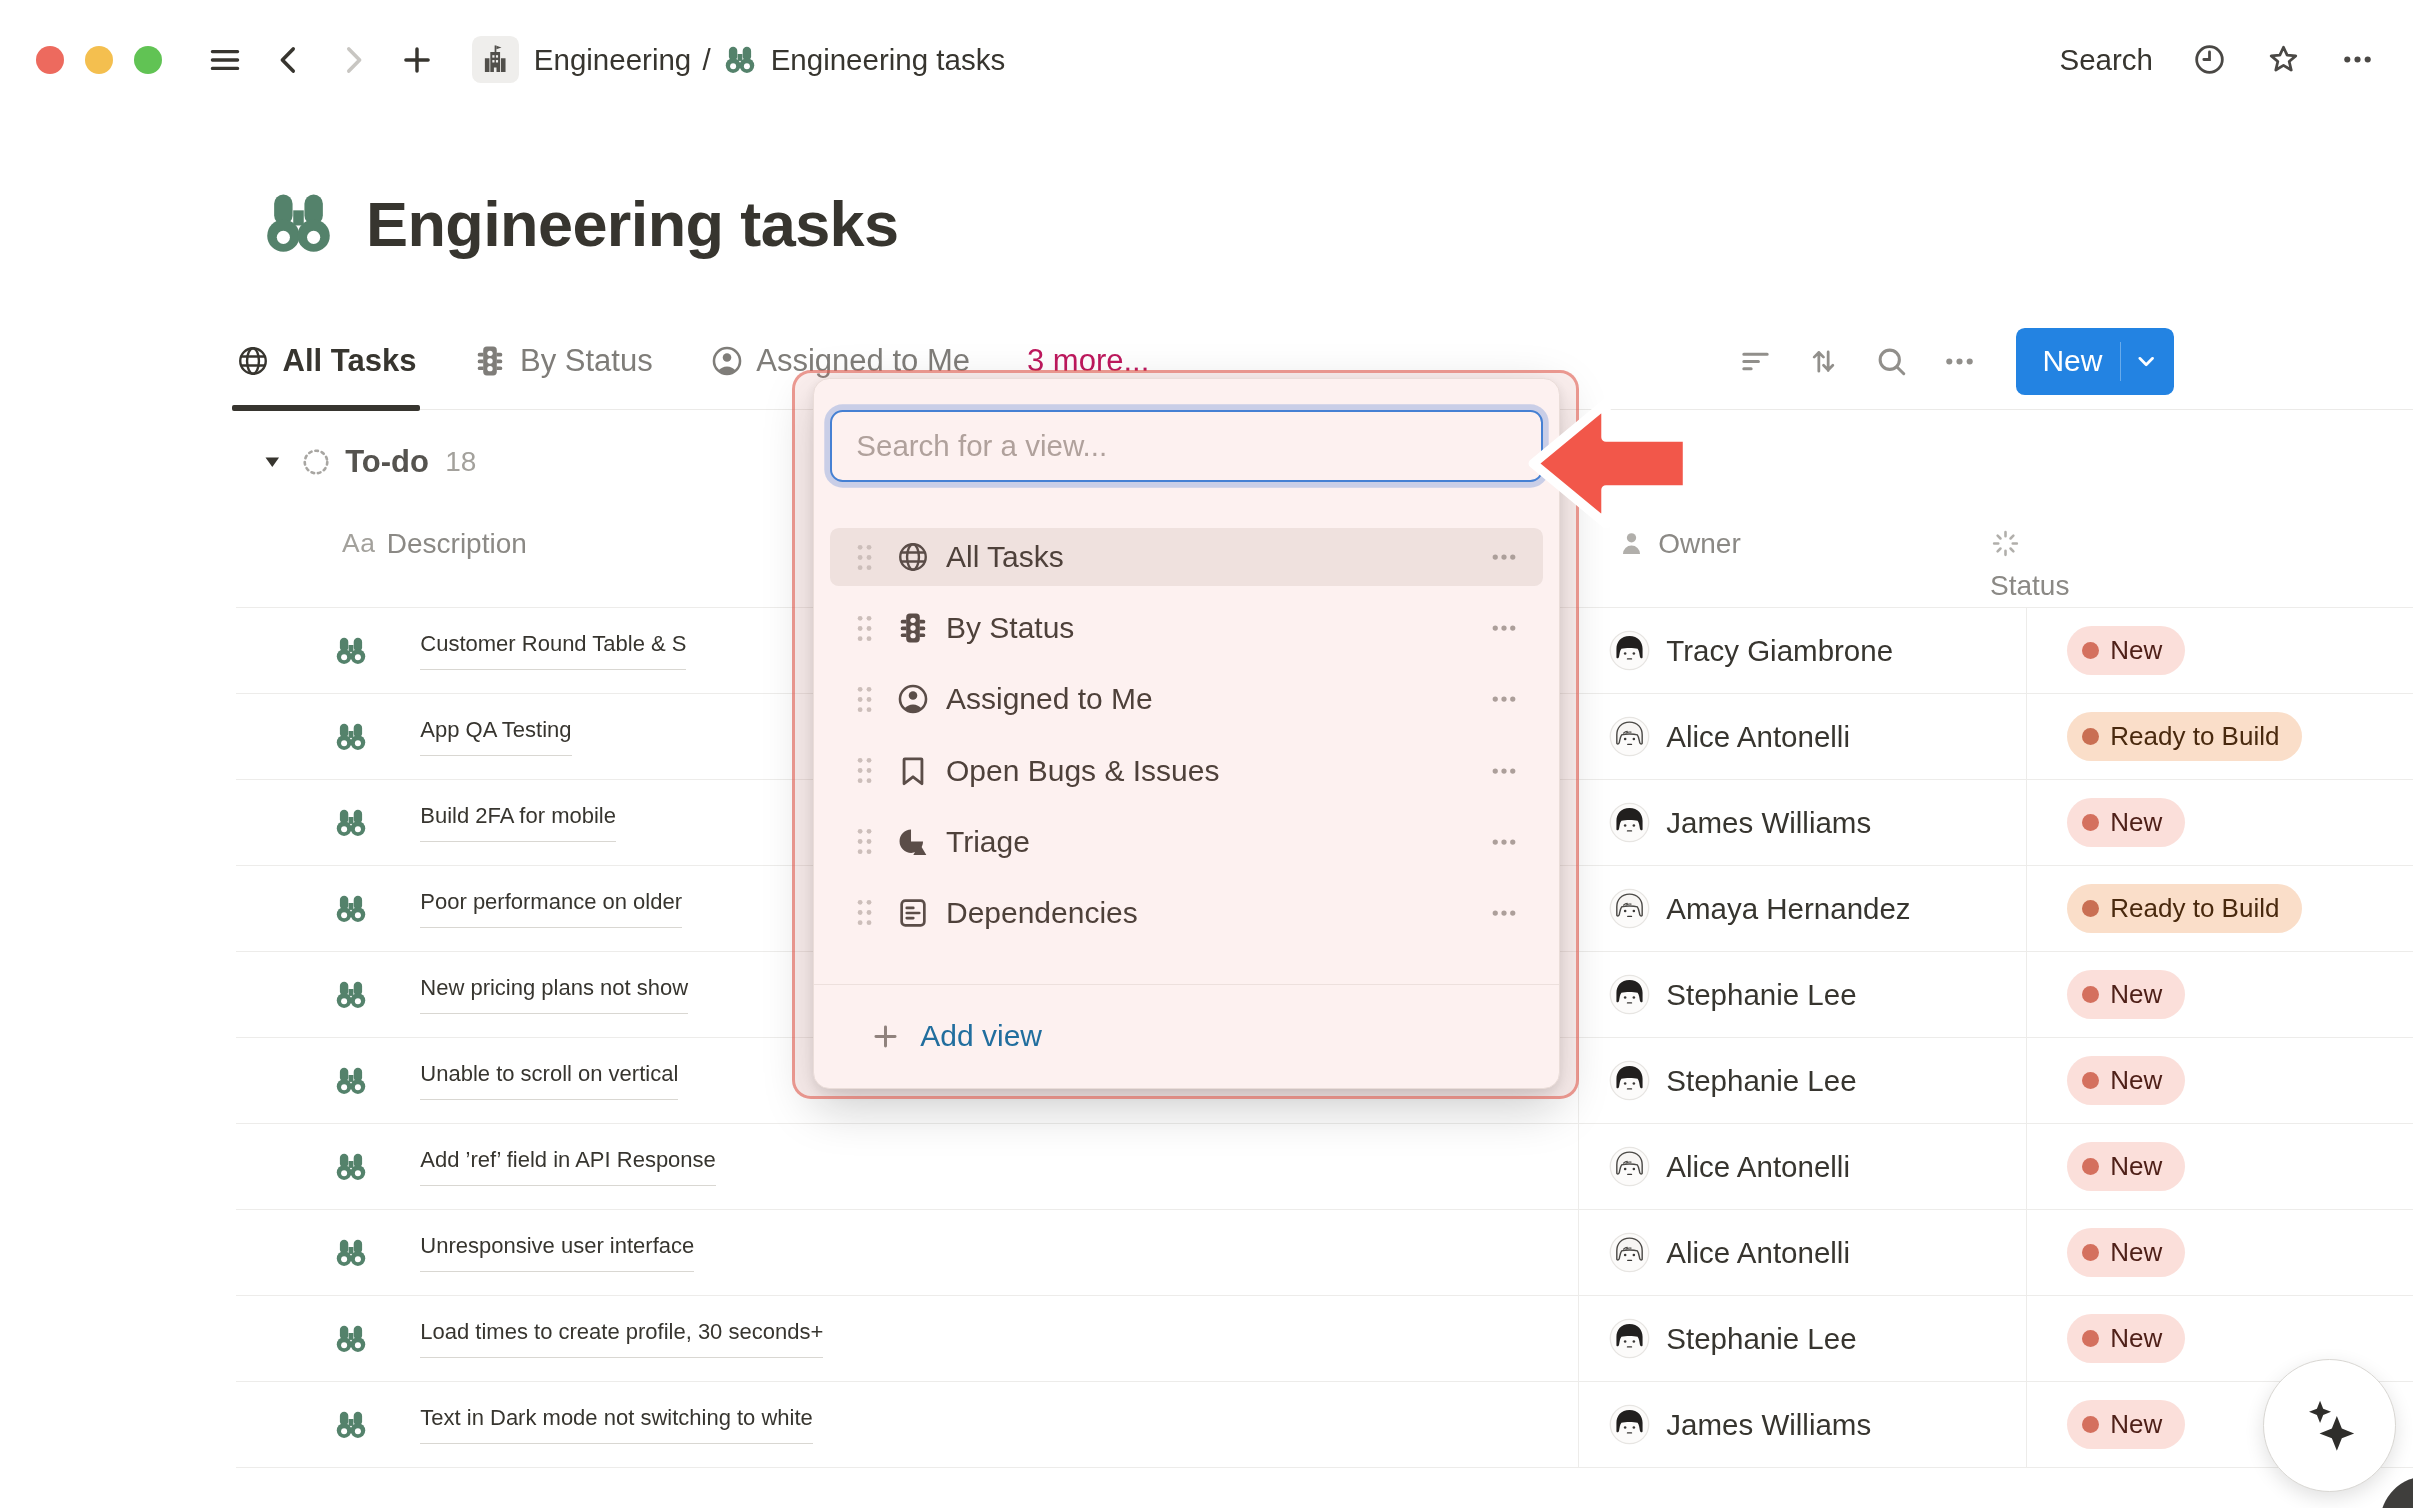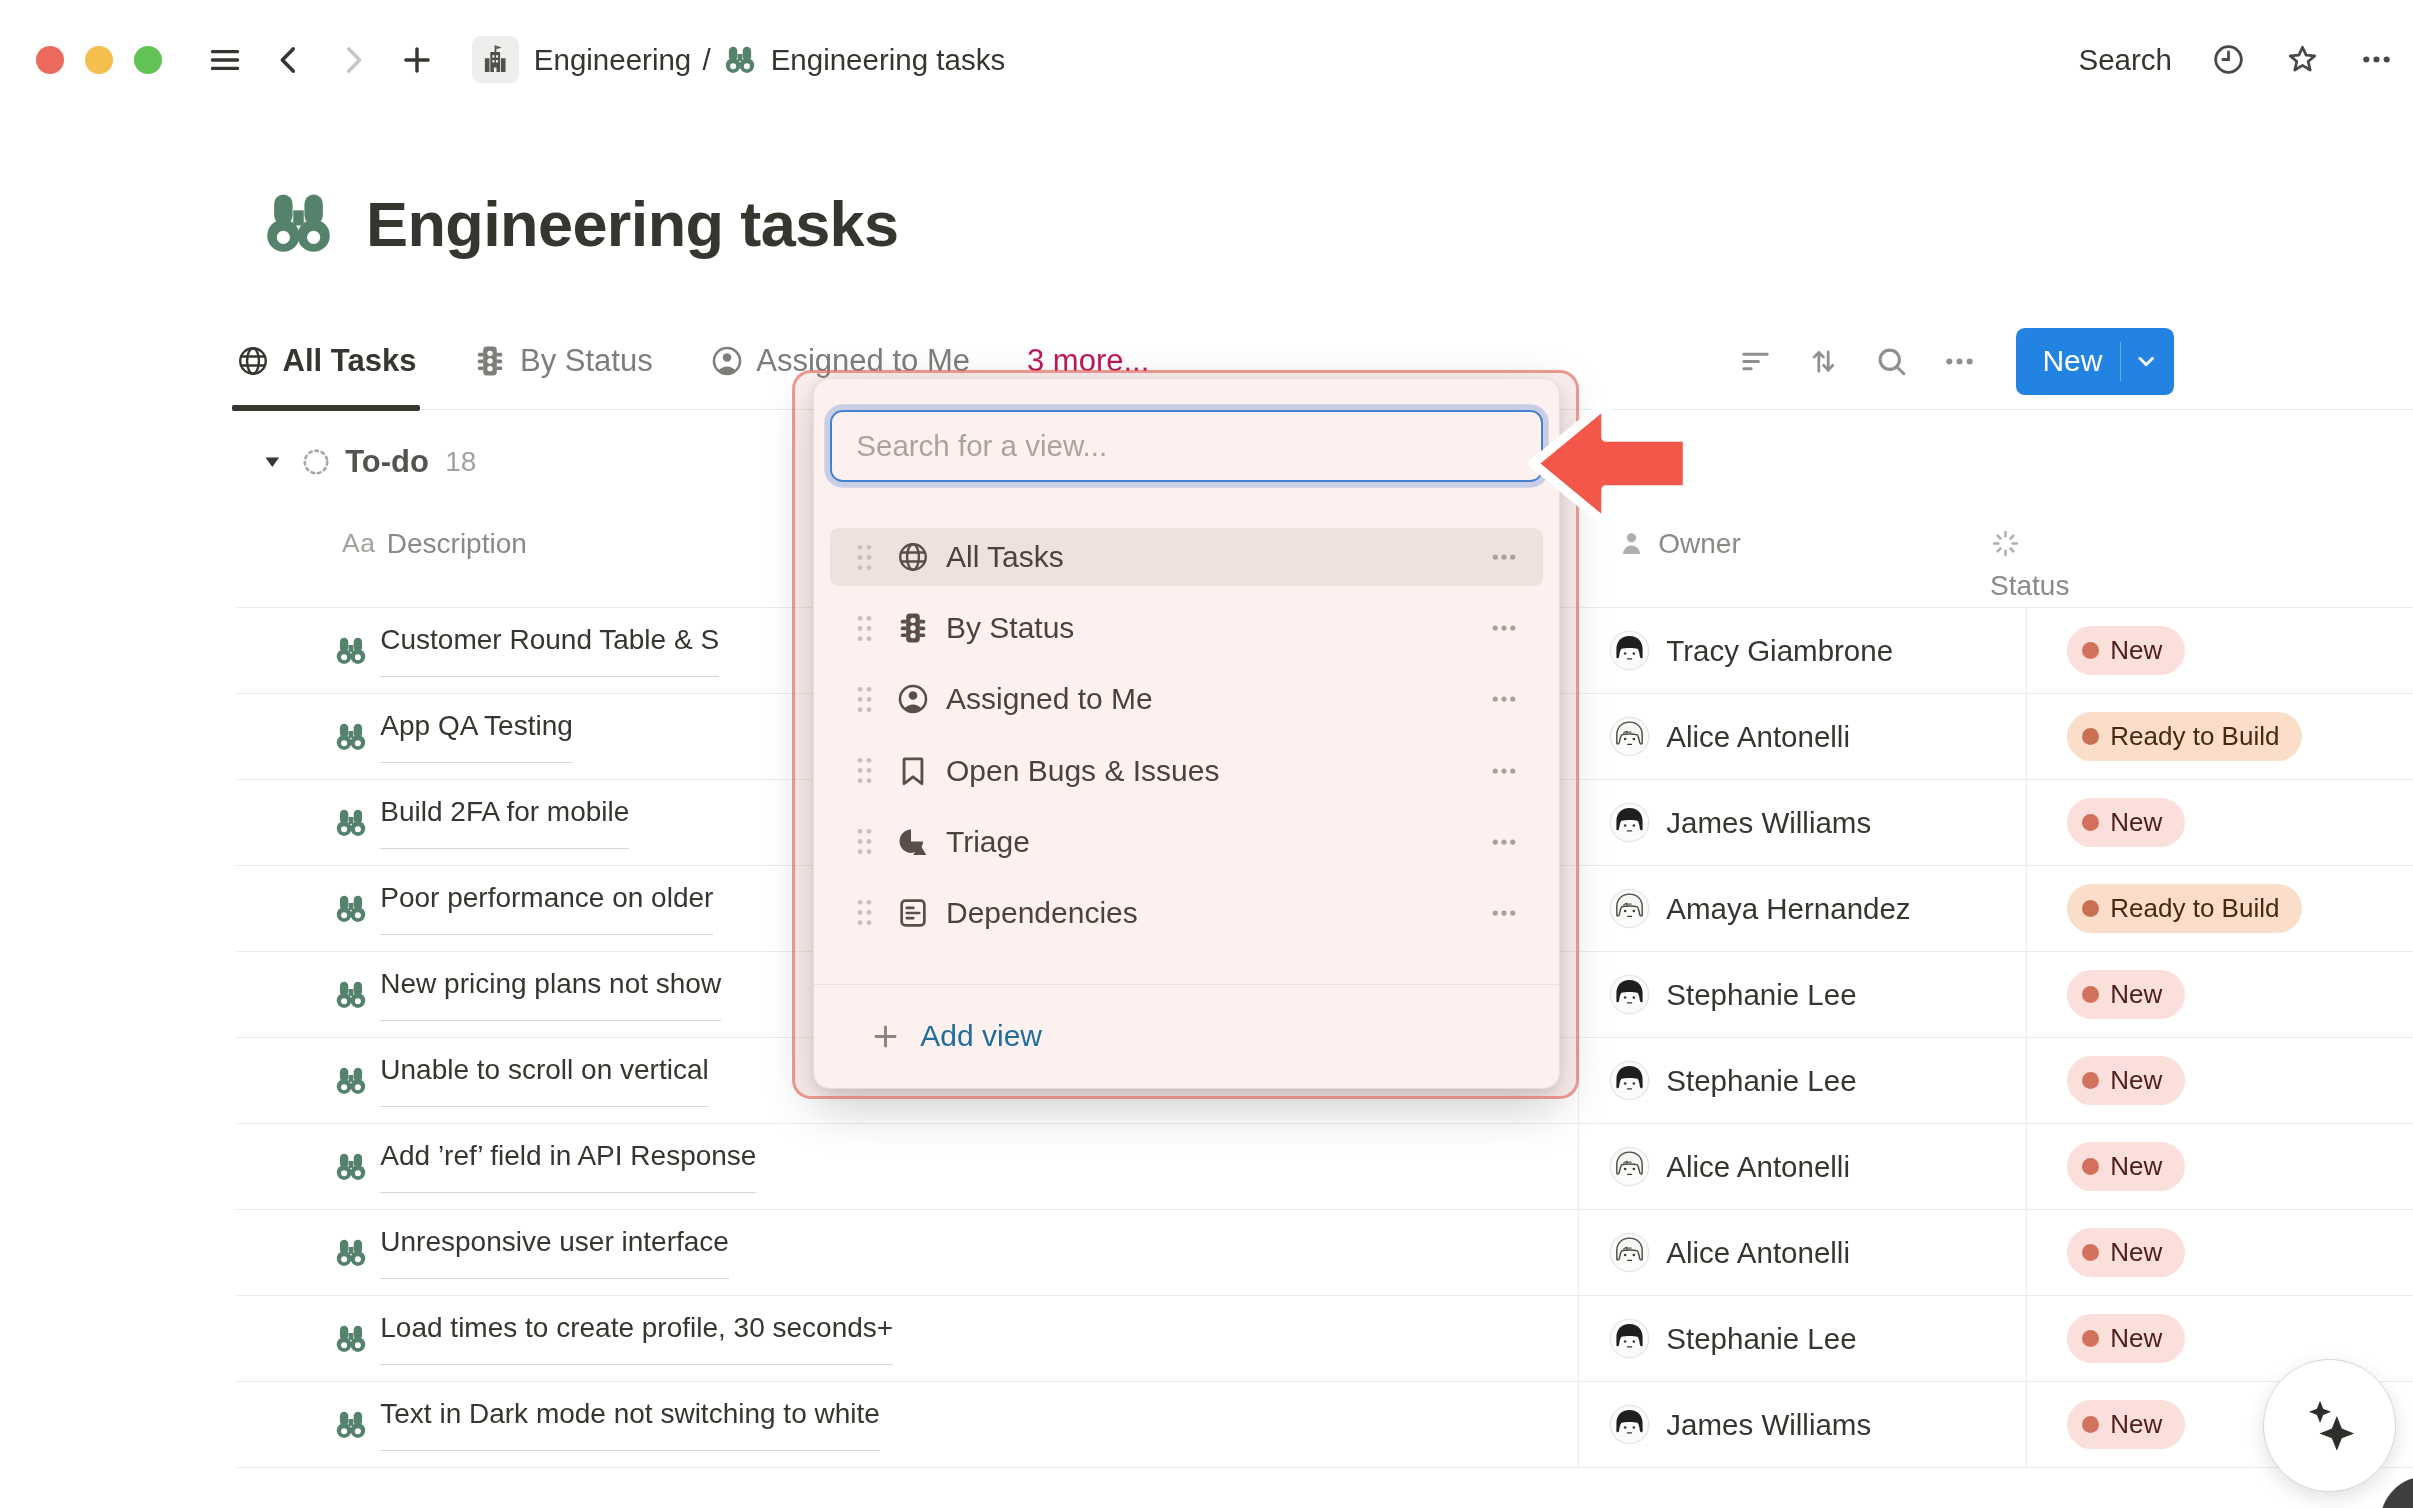--- a/index.html
+++ b/index.html
@@ -6,21 +6,21 @@
   body{
     width:2413px;height:1508px;position:relative;overflow:hidden;
     background:#ffffff;color:#37352f;
     font-family:"Liberation Sans","DejaVu Sans",sans-serif;
   }
   svg{display:block;width:100%;height:100%;}
   .ic{display:flex;align-items:center;justify-content:center;}
 
   
   .topbar{position:absolute;top:0;left:0;right:0;height:119px;display:flex;align-items:center;
-    padding:0 19px 0 36px;box-sizing:border-box;}
+    padding:0 38px 0 36px;box-sizing:border-box;}
   .lights{display:flex;gap:21px;margin-right:45px;}
   .light{width:28px;height:28px;border-radius:50%;}
   .l-red{background:#ed6a5e;} .l-yellow{background:#f4bf4f;} .l-green{background:#61c354;}
   .navic{width:36px;height:36px;color:#37352f;margin-right:28px;}
   .navic.disabled{color:#c8c6c2;}
   .crumb{display:flex;align-items:center;}
   .crumb-ic{width:47px;height:47px;border-radius:8.8px;background:#efeeec;color:#514f4b;margin:0 15px 0 8.8px;padding:6.3px;box-sizing:border-box;}
   .crumb-text{font-size:29.5px;font-weight:500;color:#37352f;white-space:nowrap;}
   .crumb-sep{font-size:29.5px;color:#37352f;margin:0 11.3px;}
   .crumb-binoc{width:36px;height:36px;color:#54826b;margin-right:12.6px;}
@@ -63,21 +63,21 @@
   .th-ic{width:31px;height:31px;color:#b1afab;}
 
   .rows{position:absolute;top:607px;left:236px;right:0;}
   .trow{display:flex;height:85px;border-top:1.3px solid #edecea;}
   .trow:last-child{border-bottom:1.3px solid #edecea;}
   .cell{display:flex;align-items:center;box-sizing:border-box;}
   .c-desc{width:1343px;padding-left:97px;border-right:1.3px solid #edecea;overflow:hidden;}
   .c-owner{width:448px;padding-left:30px;border-right:1.3px solid #edecea;}
   .c-status{flex:1;padding-left:40px;}
   .binoc{width:36px;height:36px;color:#54826b;margin-right:11.3px;flex:none;}
-  .task{font-size:28px;font-weight:500;color:#37352f;border-bottom:1.9px solid #d9d7d2;padding-bottom:20px;white-space:nowrap;cursor:pointer;}
+  .task{font-size:22px;font-weight:500;color:#37352f;border-bottom:1.9px solid #d9d7d2;padding-bottom:12px;white-space:nowrap;cursor:pointer;margin-left:40px;}
   .avatar{width:41px;height:41px;margin-right:16.3px;flex:none;}
   .owner-name{font-size:29.5px;color:#37352f;white-space:nowrap;}
   .pill{display:inline-flex;align-items:center;gap:11.3px;height:49px;padding:0 22.6px 0 15px;border-radius:28px;font-size:26px;font-weight:500;white-space:nowrap;cursor:pointer;}
   .dot{width:17px;height:17px;border-radius:50%;flex:none;}
 
   
   .dropdown{position:absolute;left:813px;top:378px;width:747px;height:711px;background:#ffffff;
     border:1.3px solid #eae8e5;border-radius:16.3px;z-index:5;box-sizing:border-box;
     box-shadow:0 16.3px 50px rgba(15,15,15,0.22),0 3.1px 10px rgba(15,15,15,0.08);}
   .dd-search{position:absolute;left:16.3px;right:16.3px;top:31px;height:72px;box-sizing:border-box;

